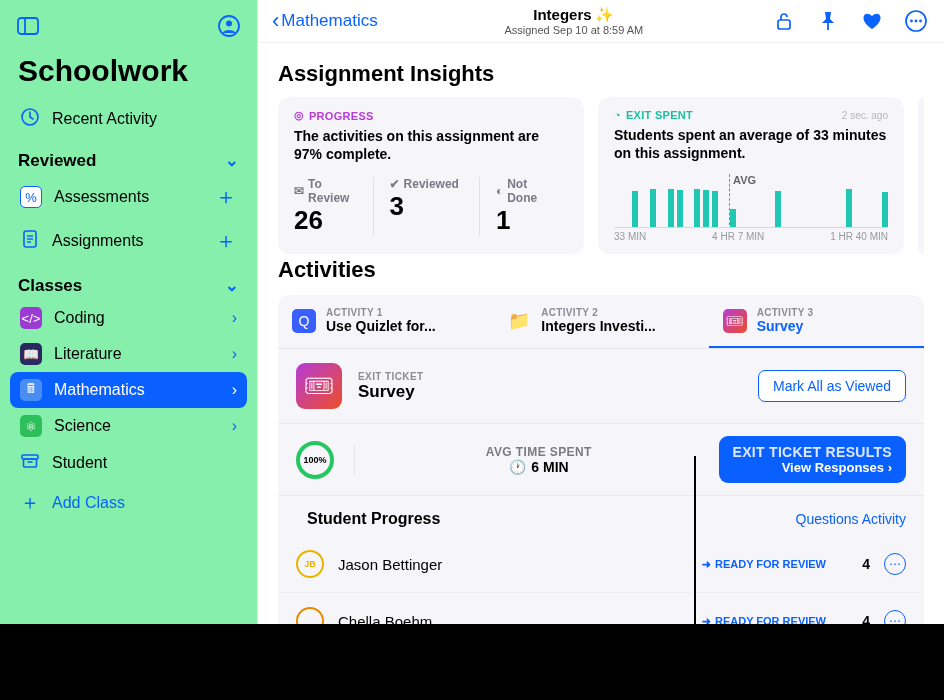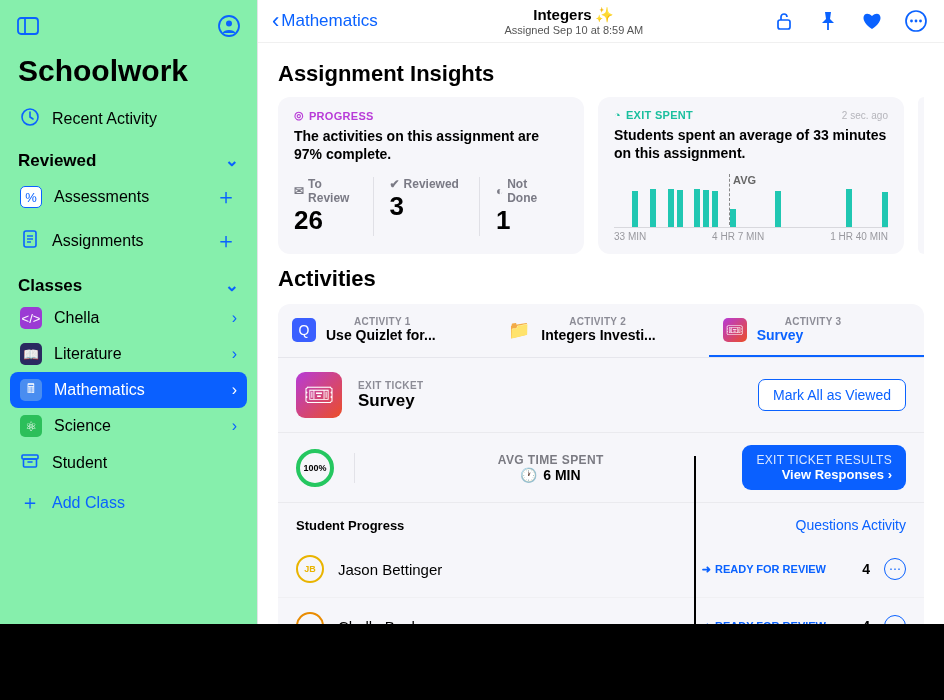--- a/index.html
+++ b/index.html
@@ -34,33 +34,33 @@
 .stat:last-child { border-right: none; }
 .stat .sl { font-size: 12px; color: #7a7a85; display: flex; gap: 4px; align-items: center; font-weight: 600; }
 .stat .sv { font-size: 26px; font-weight: 700; }
 .timechart { position: relative; height: 52px; display: flex; align-items: flex-end; gap: 3px; border-bottom: 1px solid #d8d8dd; padding-top: 6px; }
 .bar { width: 6px; background: #20c7b2; }
 .axis { display: flex; justify-content: space-between; font-size: 10px; color: #99999f; margin-top: 3px; }
 .acts-box { background: #f6f6fa; border-radius: 12px; margin-top: 12px; padding: 0 0 8px; }
 .tabs { display: flex; border-bottom: 1px solid #e6e6ec; }
 .tab { flex: 1; display: flex; align-items: center; gap: 10px; padding: 12px 14px; cursor: pointer; min-width: 0; border-bottom: 2px solid transparent; }
 .tab.selected { border-bottom: 2px solid #0a62ff; }
-.tab .an { font-size: 10px; color: #8c8c96; font-weight: 600; letter-spacing: .3px; margin-left: 28px; }
+.tab .an { font-size: 10px; color: #8c8c96; font-weight: 600; letter-spacing: .3px; }
 .tab .at { font-size: 14px; font-weight: 600; white-space: nowrap; overflow: hidden; text-overflow: ellipsis; }
 .tab.selected .at { color: #0a62ff; }
 .tab-ic { width: 24px; height: 24px; border-radius: 5px; flex-shrink: 0; display: flex; align-items: center; justify-content: center; color: #fff; font-size: 14px; }
 .detail { padding: 14px 18px; border-bottom: 1px solid #eaeaee; display: flex; align-items: center; gap: 16px; }
 .big-ic { width: 46px; height: 46px; border-radius: 9px; background: linear-gradient(135deg,#b63bd8,#ec4e27); display: flex; align-items: center; justify-content: center; color: #fff; font-size: 24px; }
 .pill-btn { border: 1.5px solid #0a62ff; color: #0a62ff; background: #fff; border-radius: 7px; padding: 7px 14px; font-size: 14px; font-weight: 500; cursor: pointer; }
 .solid-btn { background: #0a60ff; color: #fff; border-radius: 9px; padding: 8px 14px; font-size: 13px; cursor: pointer; text-align: right; }
-.solid-btn .st { font-size: 12px; opacity: .85; font-weight: 400; letter-spacing: .3px; display: block; }
+.solid-btn .st { font-size: 14px; opacity: .85; font-weight: 700; letter-spacing: .3px; display: block; }
 .avg-row { display: flex; align-items: center; padding: 12px 18px; border-bottom: 1px solid #eaeaee; gap: 20px; }
 .ring { width: 38px; height: 38px; border-radius: 50%; border: 4px solid #25c760; display: flex; align-items: center; justify-content: center; font-size: 9px; font-weight: 700; }
 .sp-hdr { display: flex; justify-content: space-between; align-items: center; padding: 14px 18px 8px; }
-.sp-hdr .h { font-weight: 700; font-size: 13px; }
+.sp-hdr .h { font-weight: 700; font-size: 16px; margin-left: 11px; }
 .sp-hdr .link { color: #0a62ff; font-size: 14px; cursor: pointer; }
 .stu { display: flex; align-items: center; padding: 14px 18px; gap: 14px; border-bottom: 1px solid #f0f0f3; }
 .avatar { width: 28px; height: 28px; border-radius: 50%; border: 2px solid; display: flex; align-items: center; justify-content: center; font-size: 9px; font-weight: 700; }
 .stu .name { font-size: 15px; flex: 1; }
 .rfr { color: #0a62ff; font-size: 11px; font-weight: 700; display: flex; align-items: center; gap: 4px; }
 .count { font-weight: 700; font-size: 14px; width: 30px; text-align: right; }
 .more { color: #0a62ff; width: 22px; height: 22px; border: 1.5px solid #0a62ff; border-radius: 50%; display: flex; align-items: center; justify-content: center; cursor: pointer; font-size: 12px; }
 .blackbar { position: absolute; bottom: 0; left: 0; right: 0; height: 76px; background: #000; }
 .leader { position: absolute; border-right: 2px solid #000; }
 .peek { width: 6px; background: #f6f6fa; border-radius: 12px 0 0 12px; align-self: stretch; }
@@ -118,21 +118,21 @@
       <span>Assignments</span>
       <span class="trail" style="font-size:22px;font-weight:300">＋</span>
     </div>
 
     <div class="section-hdr">
       <span>Classes</span>
       <span class="chev">⌄</span>
     </div>
     <div class="nav-item">
       <span class="sq-icon" style="background:#9b3bd4">&lt;/&gt;</span>
-      <span>Chella</span>
+      <span>Coding</span>
       <span class="trail">›</span>
     </div>
     <div class="nav-item">
       <span class="sq-icon" style="background:#2a2a60">📖</span>
       <span>Literature</span>
       <span class="trail">›</span>
     </div>
     <div class="nav-item selected">
       <span class="sq-icon" style="background:#4a8df0">🖩</span>
       <span>Mathematics</span>
@@ -276,21 +276,21 @@
           </div>
           <div class="axis">
               <span>33 MIN</span>
               <span>4 HR 7 MIN</span>
               <span>1 HR 40 MIN</span>
             </div>
         </div>
         <div class="peek"></div>
       </div>
 
-      <div class="h2" style="margin-top:12px">Activities</div>
+      <div class="h2" style="margin-top:3px">Activities</div>
       <div class="acts-box">
         <div class="tabs">
           <div class="tab">
             <div class="tab-ic" style="background:#3a5fff">Q</div>
             <div style="min-width:0">
                 <div class="an">ACTIVITY 1</div>
                 <div class="at">Use Quizlet for...</div>
               </div>
           </div>
           <div class="tab">

